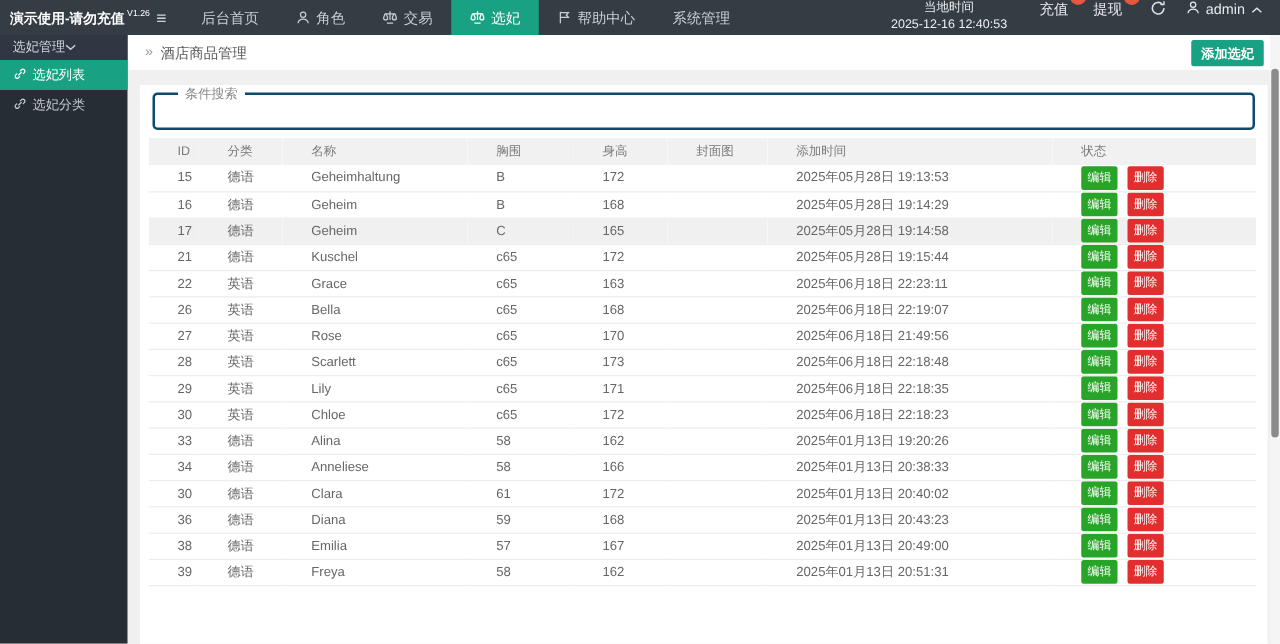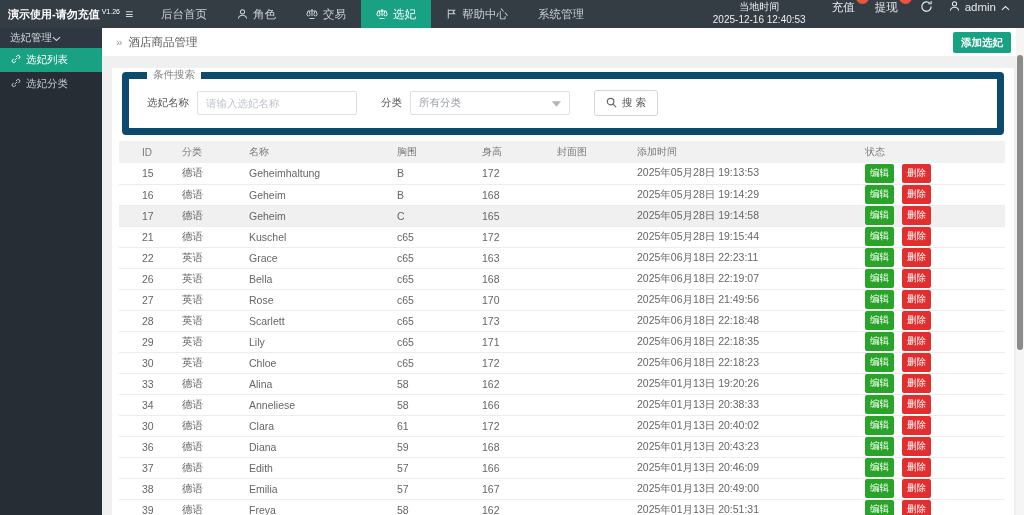--- a/index.html
+++ b/index.html
@@ -27,21 +27,21 @@
   .side-group { height:20px; background:#2f3842; color:#cfd4d9; font-size:10.5px; display:flex; align-items:center; justify-content:flex-start; padding:0 10px; cursor:pointer; }
   .side-item { height:24px; display:flex; align-items:center; gap:5px; padding-left:11px; color:#c3c9cf; font-size:10.5px; cursor:pointer; }
   .side-item.active { background:#18a283; color:#fff; }
 
   
   .main { position:absolute; left:102px; top:28px; width:922px; height:487px; background:#f0f0f0; }
   .crumbbar { height:28px; background:#fff; display:flex; align-items:center; padding:0 14px; font-size:11.5px; color:#5a5a5a; position:relative; }
   .crumb-prefix { color:#999; margin-right:6px; }
   .add-btn { position:absolute; right:13px; top:4px; height:21px; padding:0 8px; background:#18a283; color:#fff; border:none; border-radius:2px; font-size:10.5px; cursor:pointer; font-family:inherit;font-weight:bold; }
   .panel { margin:8px 10px 0 10px; background:#fff; height:479px; }
-  fieldset { margin:12px 10px 6px; border:7px solid #0c4a6e; border-radius:4px; padding:8px 10px 12px; }
+  fieldset { margin:12px 10px 6px; border:2px solid #0c4a6e; border-radius:4px; padding:8px 10px 12px; }
   legend { font-size:10.5px; color:#888; padding:0 6px; margin-left:8px; }
   .form-row { display:flex; align-items:center; gap:8px; padding-left:8px; }
   .form-row label { font-size:10.5px; color:#555; }
   .form-row input { width:160px; height:24px; border:1px solid #dcdfe6; border-radius:2px; padding:0 8px; font-size:10.5px; color:#333; outline:none; font-family:inherit; }
   .form-row input::placeholder { color:#c0c4cc; }
   .sel-label { margin-left:16px; }
   .select { width:160px; height:24px; border:1px solid #dcdfe6; border-radius:2px; display:flex; align-items:center; justify-content:space-between; padding:0 8px; color:#9aa0a6; font-size:10.5px; cursor:pointer; background:#fff; }
   .search-btn { margin-left:16px; height:26px; padding:0 11px; background:#fff; border:1px solid #d5d5d5; border-radius:3px; font-size:10.5px; color:#555; display:flex; align-items:center; gap:5px; cursor:pointer; font-family:inherit; }
 
   
@@ -175,38 +175,20 @@
 <div class="main">
   <div class="crumbbar">
     <span class="crumb-prefix">»</span>
     <span>酒店商品管理</span>
     <button class="add-btn">添加选妃</button>
   </div>
 
   <div class="panel">
     <fieldset>
       <legend>条件搜索</legend>
-      <div class="form-row">
-        <label>选妃名称</label>
-        <input type="text" placeholder="请输入选妃名称" style="">
-        <label class="sel-label">分类</label>
-        <div class="select">
-          <span>所有分类</span>
-          <span><svg width="9" height="6" viewBox="0 0 10 6" fill="#b0b3b8">
-                <path d="M0 0h10L5 6z"></path>
-              </svg></span>
-        </div>
-        <button class="search-btn">
-          <span><svg width="11" height="11" viewBox="0 0 12 12" fill="none" stroke="#666" stroke-width="1.3">
-                <circle cx="5" cy="5" r="3.6"></circle>
-                <path d="M8 8l3 3"></path>
-              </svg></span>
-          <span>搜 索</span>
-        </button>
-      </div>
     </fieldset>
 
     <table>
       <colgroup>
         <col style="width:40px">
           <col style="width:67px">
           <col style="width:148px">
           <col style="width:85px">
         <col style="width:75px">
           <col style="width:80px">
@@ -402,33 +384,20 @@
     <td>59</td>
     <td>168</td>
     <td></td>
     <td>2025年01月13日 20:43:23</td>
     <td>
       <button class="btn-edit">编辑</button>
       <button class="btn-del">删除</button>
     </td>
   </tr>
           <tr>
-    <td>37</td>
-    <td>德语</td>
-    <td>Edith</td>
-    <td>57</td>
-    <td>166</td>
-    <td></td>
-    <td>2025年01月13日 20:46:09</td>
-    <td>
-      <button class="btn-edit">编辑</button>
-      <button class="btn-del">删除</button>
-    </td>
-  </tr>
-          <tr>
     <td>38</td>
     <td>德语</td>
     <td>Emilia</td>
     <td>57</td>
     <td>167</td>
     <td></td>
     <td>2025年01月13日 20:49:00</td>
     <td>
       <button class="btn-edit">编辑</button>
       <button class="btn-del">删除</button>

